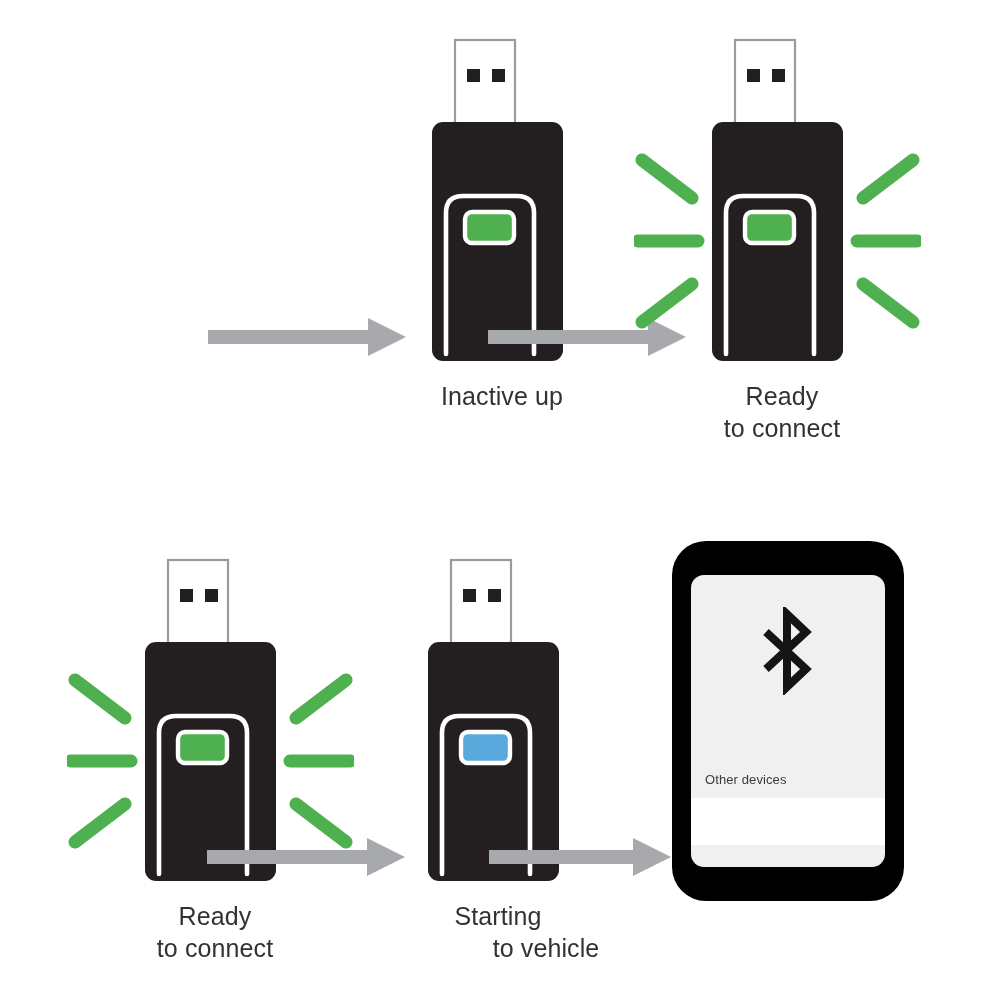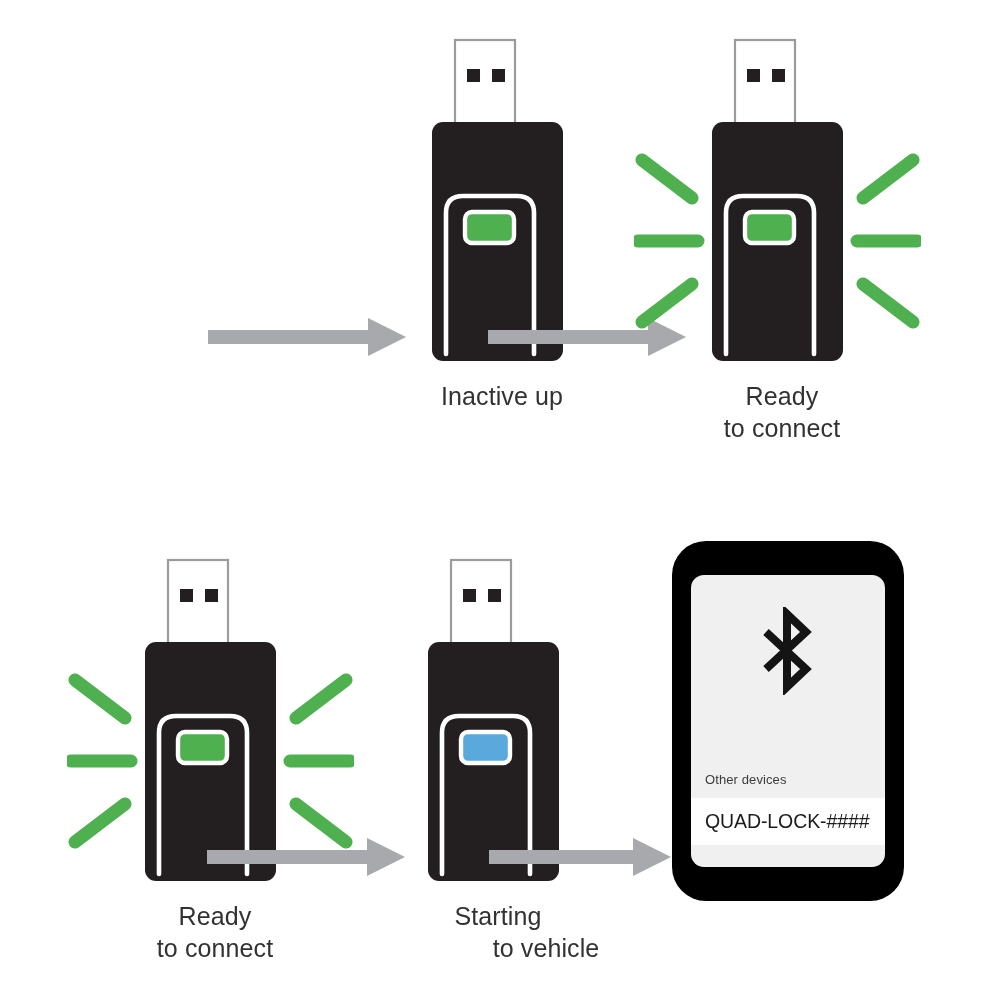--- a/index.html
+++ b/index.html
@@ -197,19 +197,16 @@
 
       <rect x="19" y="257" width="194" height="47" fill="#ffffff"></rect>
     </svg>
 
     <svg style="position:absolute; left:82px; top:66px;" width="68" height="88" viewBox="0 0 68 88">
       <path d="M 12 25 L 52 62 L 33 80 L 33 7 L 52 25 L 12 62" fill="none" stroke="#141414" stroke-width="8" stroke-linejoin="miter" stroke-linecap="butt"></path>
     </svg>
 
     <div class="phone-screen-text other-devices" style="left:33px; top:231px;">Other devices</div>
 
-    <div style="position:absolute; left:19px; top:257px; width:194px; height:47px; cursor:pointer;">
-      <div class="phone-screen-text device-name" style="left:14px; top:12px;">QUAD-LOCK-####</div>
-    </div>
 
   </div>
 
 </div>
 
 </body></html>

